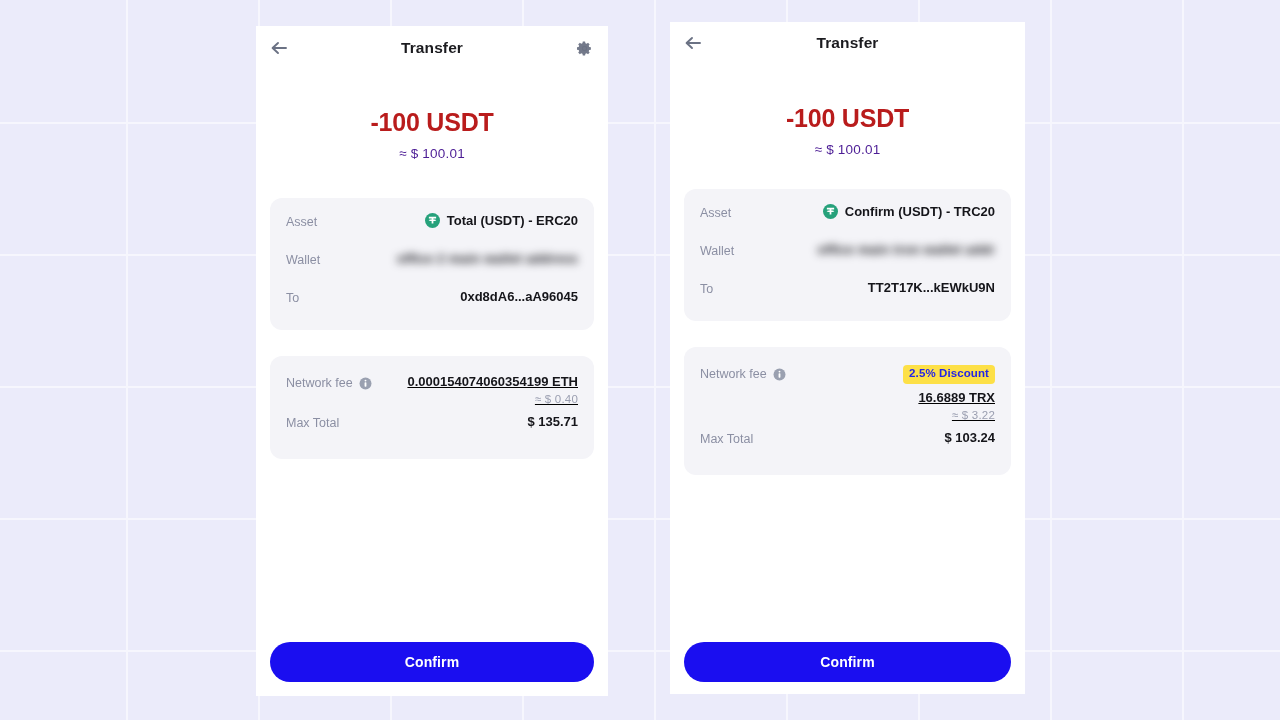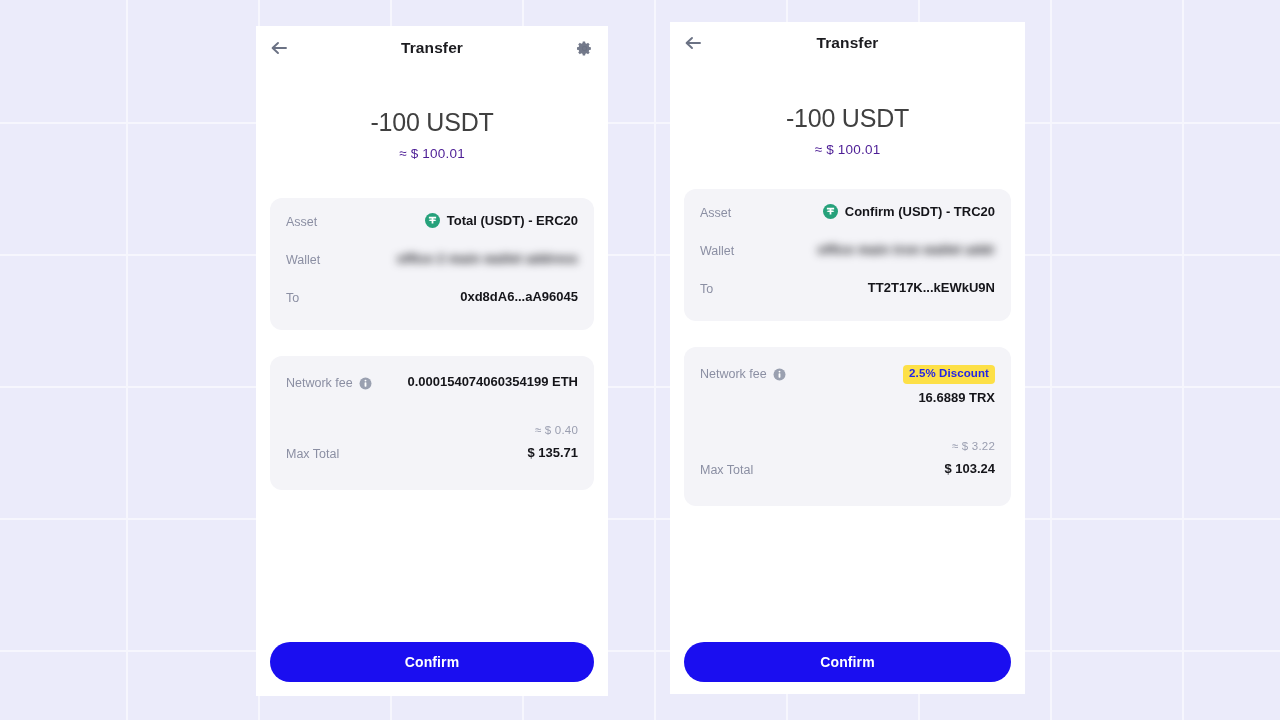--- a/index.html
+++ b/index.html
@@ -91,22 +91,22 @@
   
   .amount-block {
     flex: 0 0 auto;
     text-align: center;
     padding-top: 38px;
   }
   #panel-right .amount-block { padding-top: 40px; }
 
   .amount-main {
     font-size: 25px;
-    font-weight: normal;
-    color: #404040;
+    font-weight: bold;
+    color: #b91c1c;
     letter-spacing: -0.2px;
   }
 
   .amount-sub {
     margin-top: 9px;
     font-size: 13.5px;
     color: #4c1d95;
     letter-spacing: 0.2px;
   }
 
@@ -152,29 +152,29 @@
     align-items: center;
     justify-content: flex-end;
     gap: 7px;
     white-space: nowrap;
   }
 
   .value-stack {
     display: flex;
     flex-direction: column;
     align-items: flex-end;
-    gap: 11px;
+    gap: 4px;
+    text-decoration: underline;
   }
 
   .value-sub {
     font-size: 11.5px;
     font-weight: normal;
     color: #9a9eb0;
     letter-spacing: 0.2px;
-    margin-top: 24px;
   }
 
   
   .blurred {
     filter: blur(4.2px);
     color: #15151a;
     font-weight: bold;
     font-size: 13px;
     user-select: none;
     letter-spacing: 0.3px;

